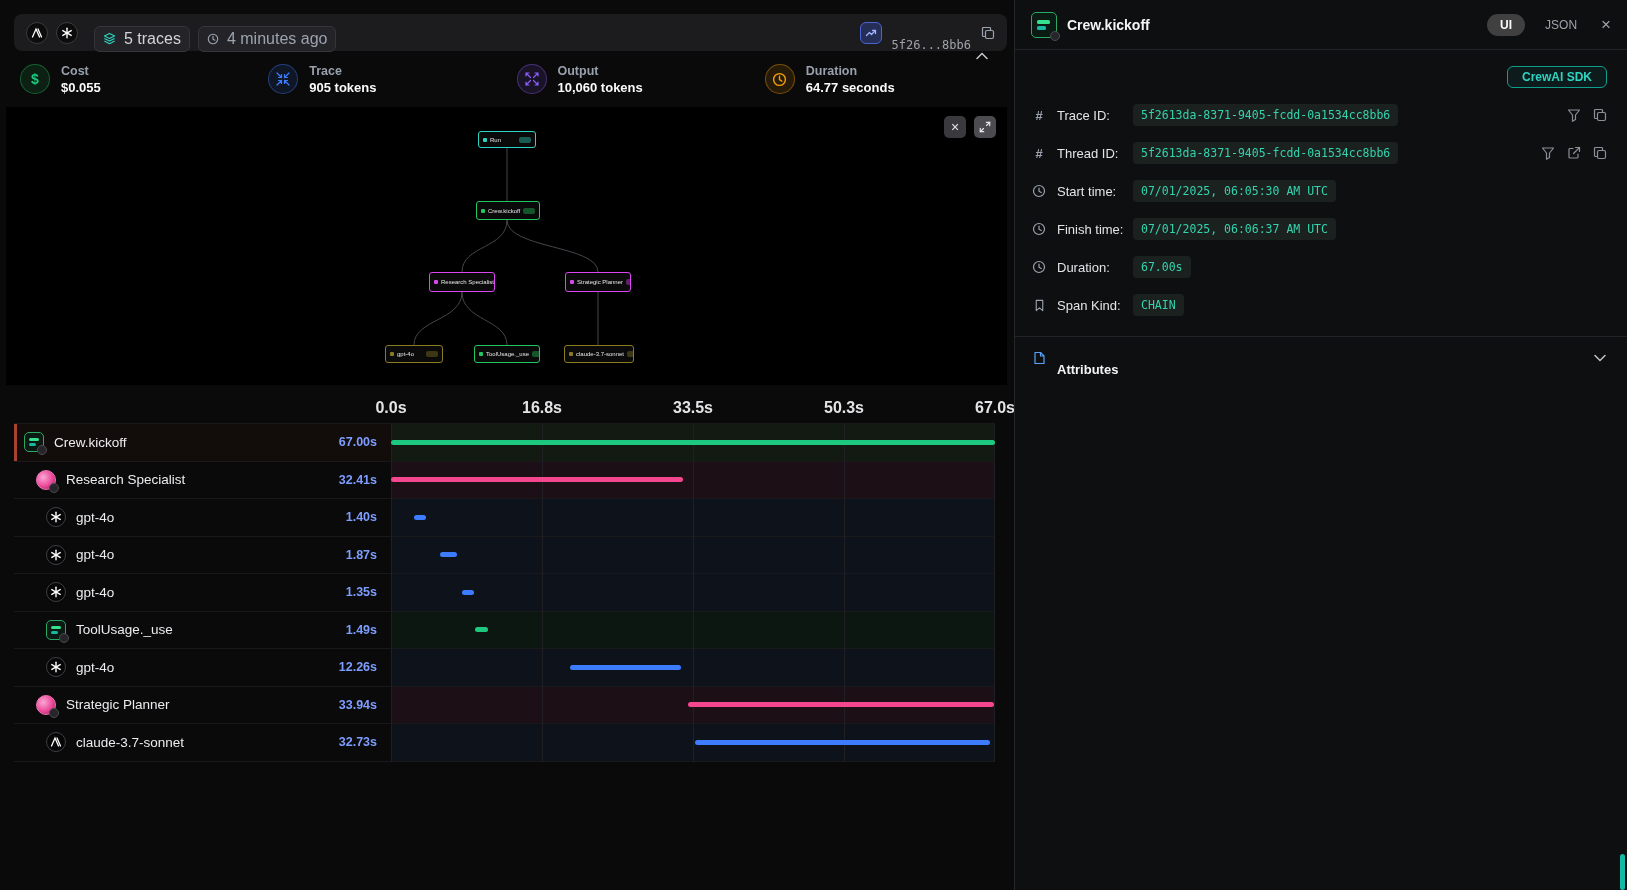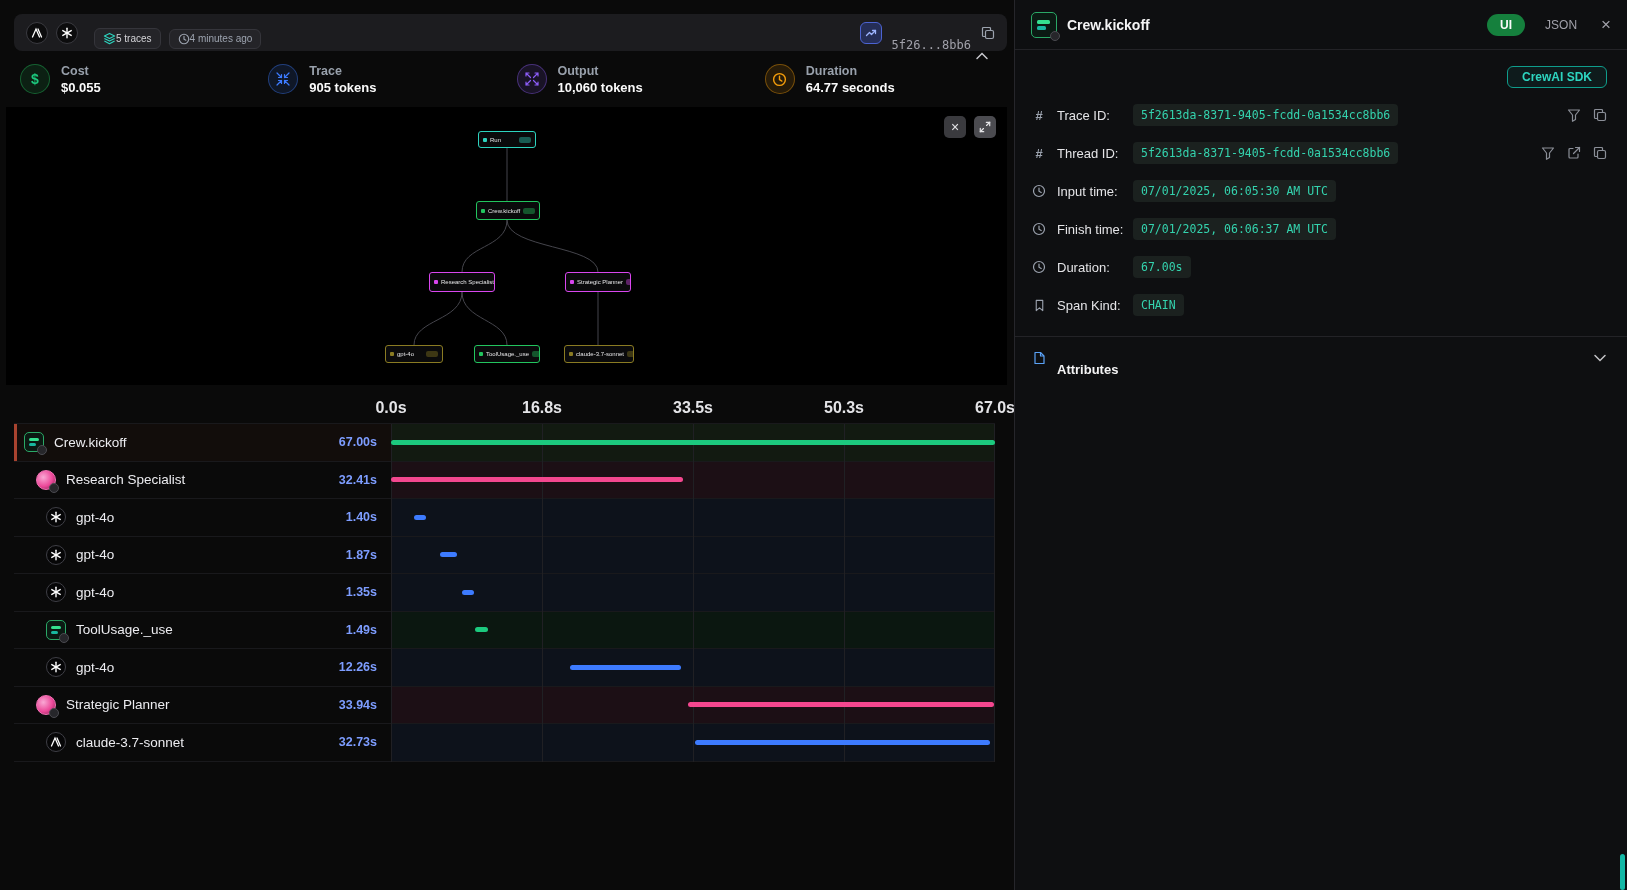--- a/index.html
+++ b/index.html
@@ -19,23 +19,23 @@
     position:absolute; left:14px; top:14px; width:993px; height:37px;
     background:#1c1c1f; border-radius:8px; display:flex; align-items:center;
     padding:0 12px; gap:8px;
   }
   .logo {
     width:22px; height:22px; border-radius:50%; background:#0c0c0d;
     border:1px solid #3a3a40; display:flex; align-items:center; justify-content:center;
     flex:0 0 22px;
   }
   .chip {
-    display:flex; align-items:center; gap:0; background:#242428;
+    display:flex; align-items:center; gap:8px; background:#242428;
     border:1px solid #35353b; border-radius:6px; padding:3px 8px;
-    font-size:10px; color:#d4d4d8; white-space:nowrap;margin-top:12px;
+    font-size:16px; color:#d4d4d8; white-space:nowrap;margin-top:12px;
   }
   .chip.muted { color:#9ca3af; }
   .tb-right { margin-left:auto; display:flex; align-items:center; gap:10px; }
   .blue-chip {
     width:22px; height:22px; border-radius:6px; background:rgba(59,91,219,.30);
     border:1px solid #4c63d2; display:flex; align-items:center; justify-content:center;
   }
   .trace-short { font-family:"DejaVu Sans Mono", monospace; font-size:12px; color:#a1a1aa;margin-top:25px; }
   .icon-btn { cursor:pointer; color:#9ca3af; display:flex; align-items:center; }
 
@@ -114,21 +114,21 @@
   .ic-openai, .ic-anthropic { border-radius:50%; background:#060607; border:1px solid #3f3f46; display:flex; align-items:center; justify-content:center; }
   .subbadge { position:absolute; right:-4px; bottom:-4px; width:10px; height:10px; border-radius:50%; background:#26262a; border:1px solid #4a4a50; }
   .ic-lg { width:26px; height:26px; flex:0 0 26px; }
   .ic-lg.ic-crew .crew-in { left:5px; top:7px; width:13px; height:4px; }
   .ic-lg.ic-crew .crew-in2 { left:5px; top:13px; width:9px; height:4px; }
 
   
   .panel { position:absolute; left:1014px; top:0; width:613px; height:890px; background:#0e0f11; border-left:1px solid #26262b; }
   .phead { height:50px; display:flex; align-items:center; gap:10px; padding:0 16px; border-bottom:1px solid #232327; }
   .ptitle { font-size:14px; font-weight:700; color:#f4f4f5; }
-  .tab-ui { margin-left:auto; background:#15803d; border-radius:13px; padding:4px 13px; font-size:12px; font-weight:600; color:#fafafa; cursor:pointer; }
+  .tab-ui { margin-left:auto; background:#404040; border-radius:13px; padding:4px 13px; font-size:12px; font-weight:600; color:#fafafa; cursor:pointer; }
   .tab-json { color:#a1a1aa; font-size:12px; margin:0 6px 0 10px; cursor:pointer; }
   .pclose { color:#a1a1aa; font-size:17px; margin-left:8px; cursor:pointer; line-height:1; }
   .sdk-row { display:flex; justify-content:flex-end; padding:16px 20px 8px; }
   .sdk-badge { border:1px solid #0f9d8c; color:#2dd4bf; background:rgba(20,184,166,.08); border-radius:6px; padding:3px 14px; font-size:12px; font-weight:700; cursor:pointer; }
   .field { display:flex; align-items:center; height:38px; padding:0 20px 0 16px; }
   .ficon { width:16px; color:#9ca3af; font-weight:700; font-size:13px; display:flex; justify-content:center; flex:0 0 16px; }
   .flabel { width:76px; margin-left:10px; font-size:13px; color:#e4e4e7; white-space:nowrap; }
   .fvalue { font-family:"DejaVu Sans Mono", monospace; font-size:11.5px; color:#34d3ae; background:#1b211f; border-radius:4px; padding:4px 8px; white-space:nowrap; }
   .factions { margin-left:auto; display:flex; gap:12px; color:#8b8f98; align-items:center; }
   .attr-sec { margin-top:12px; border-top:1px solid #232327; }
@@ -525,21 +525,21 @@
     </span>
   </div>
 
   <div class="field">
     <span class="ficon">
         <svg width="14" height="14" viewBox="0 0 14 14" fill="none" stroke="currentColor" stroke-width="1.2" stroke-linecap="round">
           <circle cx="7" cy="7" r="5.5"></circle>
           <path d="M7 4 v3.2 l2.2 1.3"></path>
         </svg>
       </span>
-    <span class="flabel">Input time:</span>
+    <span class="flabel">Start time:</span>
     <span class="fvalue">07/01/2025, 06:05:30 AM UTC</span>
   </div>
 
   <div class="field">
     <span class="ficon">
         <svg width="14" height="14" viewBox="0 0 14 14" fill="none" stroke="currentColor" stroke-width="1.2" stroke-linecap="round">
           <circle cx="7" cy="7" r="5.5"></circle>
           <path d="M7 4 v3.2 l2.2 1.3"></path>
         </svg>
       </span>

